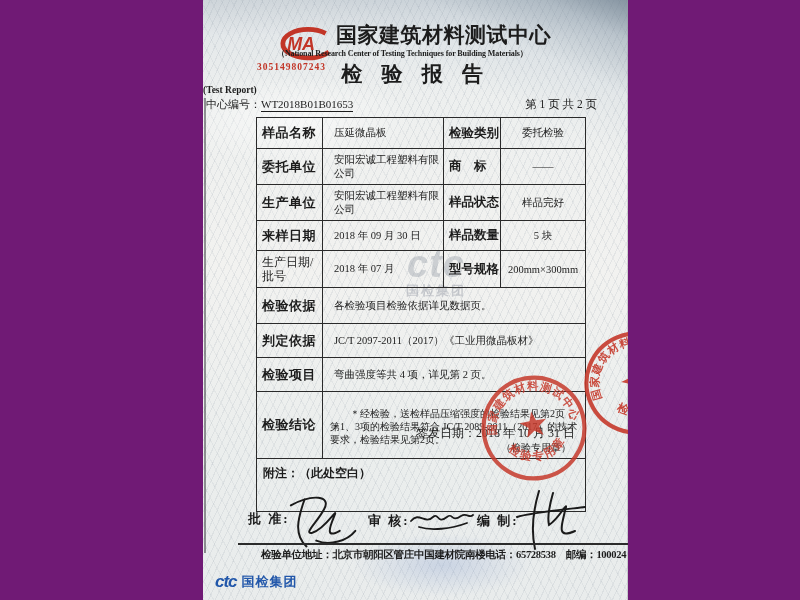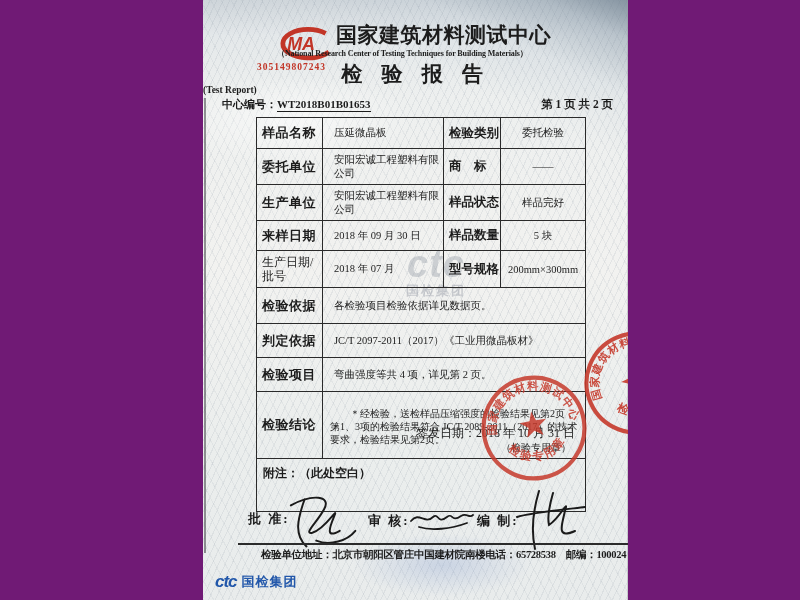--- a/index.html
+++ b/index.html
@@ -23,21 +23,21 @@
   .cma-logo{position:absolute;left:68px;top:25px;width:64px;height:38px;}
   .cma-number{position:absolute;left:54px;top:62px;width:90px;font-size:9.5px;font-weight:bold;
     color:#c23527;letter-spacing:1px;}
   .org-cn{position:absolute;left:133px;top:21px;width:230px;font-size:21px;font-weight:bold;
     letter-spacing:0.5px;white-space:nowrap;}
   .org-en{position:absolute;left:74px;top:48px;width:300px;font-size:8px;font-weight:bold;
     letter-spacing:-0.1px;white-space:nowrap;}
   .title-cn{position:absolute;left:0;top:60px;width:425px;text-align:center;font-size:21px;
     font-weight:bold;letter-spacing:7px;}
   .title-en{position:absolute;left:0;top:85px;width:425px;text-align:left;font-size:9.5px;font-weight:bold;}
-  .ref-row{position:absolute;left:16px;top:97px;width:428px;height:16px;font-size:11px;font-weight:bold;}
+  .ref-row{position:absolute;left:0;top:97px;width:428px;height:16px;font-size:11px;font-weight:normal;}
   .ref-left{position:absolute;left:3px;top:0;white-space:nowrap;}
   .ref-num{border-bottom:1.5px solid #1c1c1c;padding-bottom:1px;}
   .page-info{position:absolute;right:34px;top:0;white-space:nowrap;font-size:11.5px;}
   
   table.report{position:absolute;left:53px;top:117px;width:329px;border-collapse:collapse;
     table-layout:fixed;}
   table.report td{border:1.2px solid #2a2a2a;vertical-align:middle;overflow:hidden;}
   td.lab{font-size:13px;font-weight:bold;letter-spacing:0.5px;padding-left:5px;}
   td.lab2{font-size:12.5px;font-weight:bold;padding-left:5px;letter-spacing:0;}
   td.val{font-size:10.5px;padding-left:11px;}

